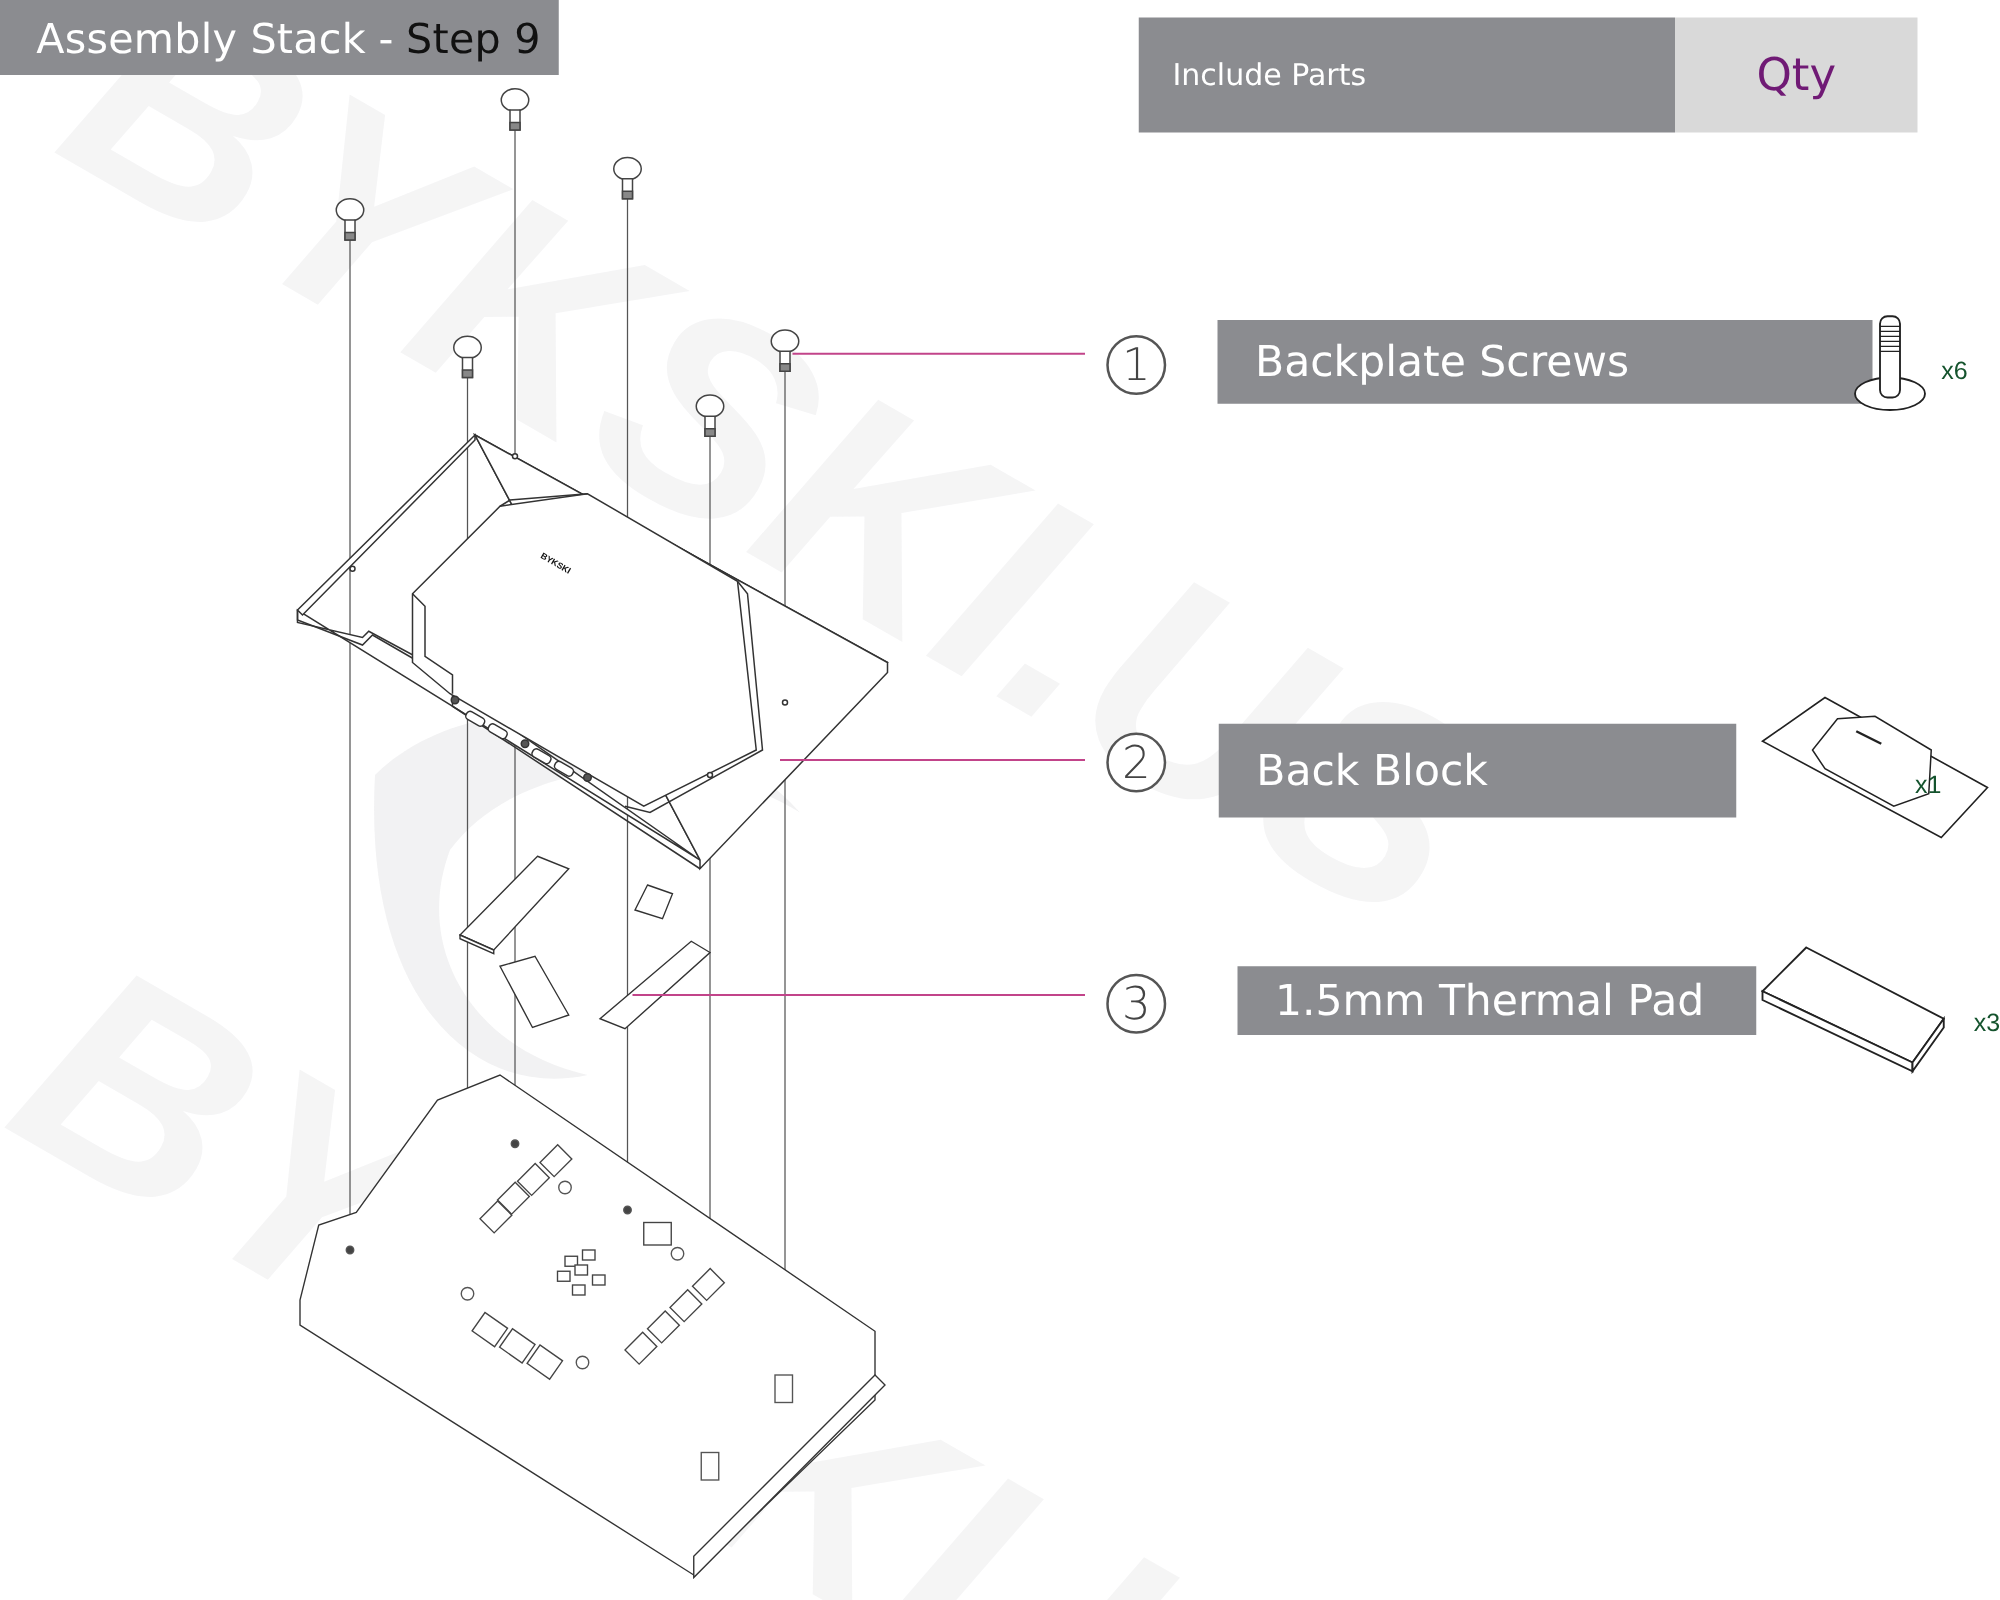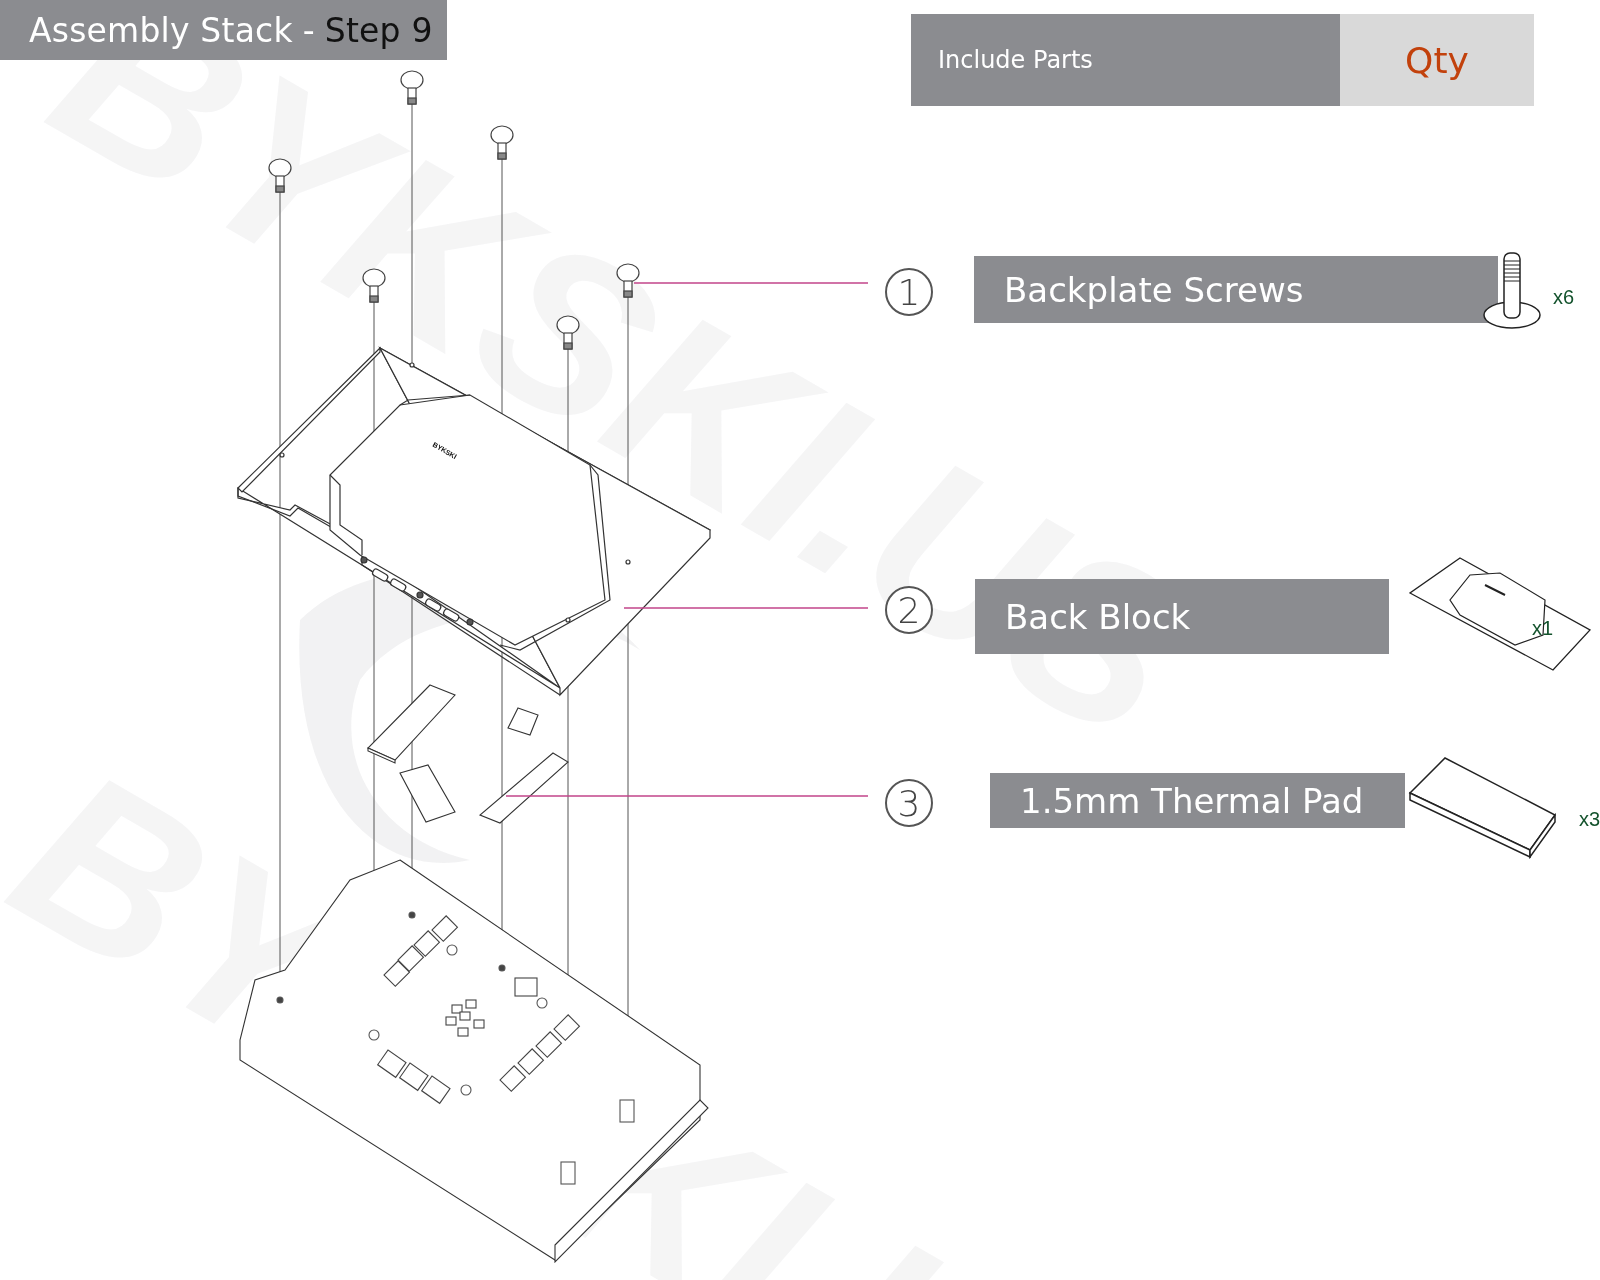--- a/index.html
+++ b/index.html
@@ -18,21 +18,21 @@
     .title-main { color: #ffffff; }
     .title-sep { color: #ffffff; margin: 0 10px; }
     .title-step { color: #111111; }
 
     .parts-header { position: absolute; left: 911px; top: 14px; height: 92px; display: flex; }
     .parts-header .col-parts {
       width: 429px; background: #8b8c90; color: #ffffff;
       font-size: 24px; display: flex; align-items: center; padding-left: 27px; box-sizing: border-box;
     }
     .parts-header .col-qty {
-      width: 194px; background: #d9d9d9; color: #c2410c;
+      width: 194px; background: #d9d9d9; color: #701a75;
       font-size: 36px; display: flex; align-items: center; justify-content: center;
     }
 
     .callout-num {
       position: absolute; width: 48px; height: 48px; border-radius: 50%;
       border: 2px solid #555555; box-sizing: border-box;
       display: flex; align-items: center; justify-content: center;
       font-size: 36px; color: #444444; background: #ffffff;
       font-family: "DejaVu Sans", sans-serif; font-weight: 300;
     }

